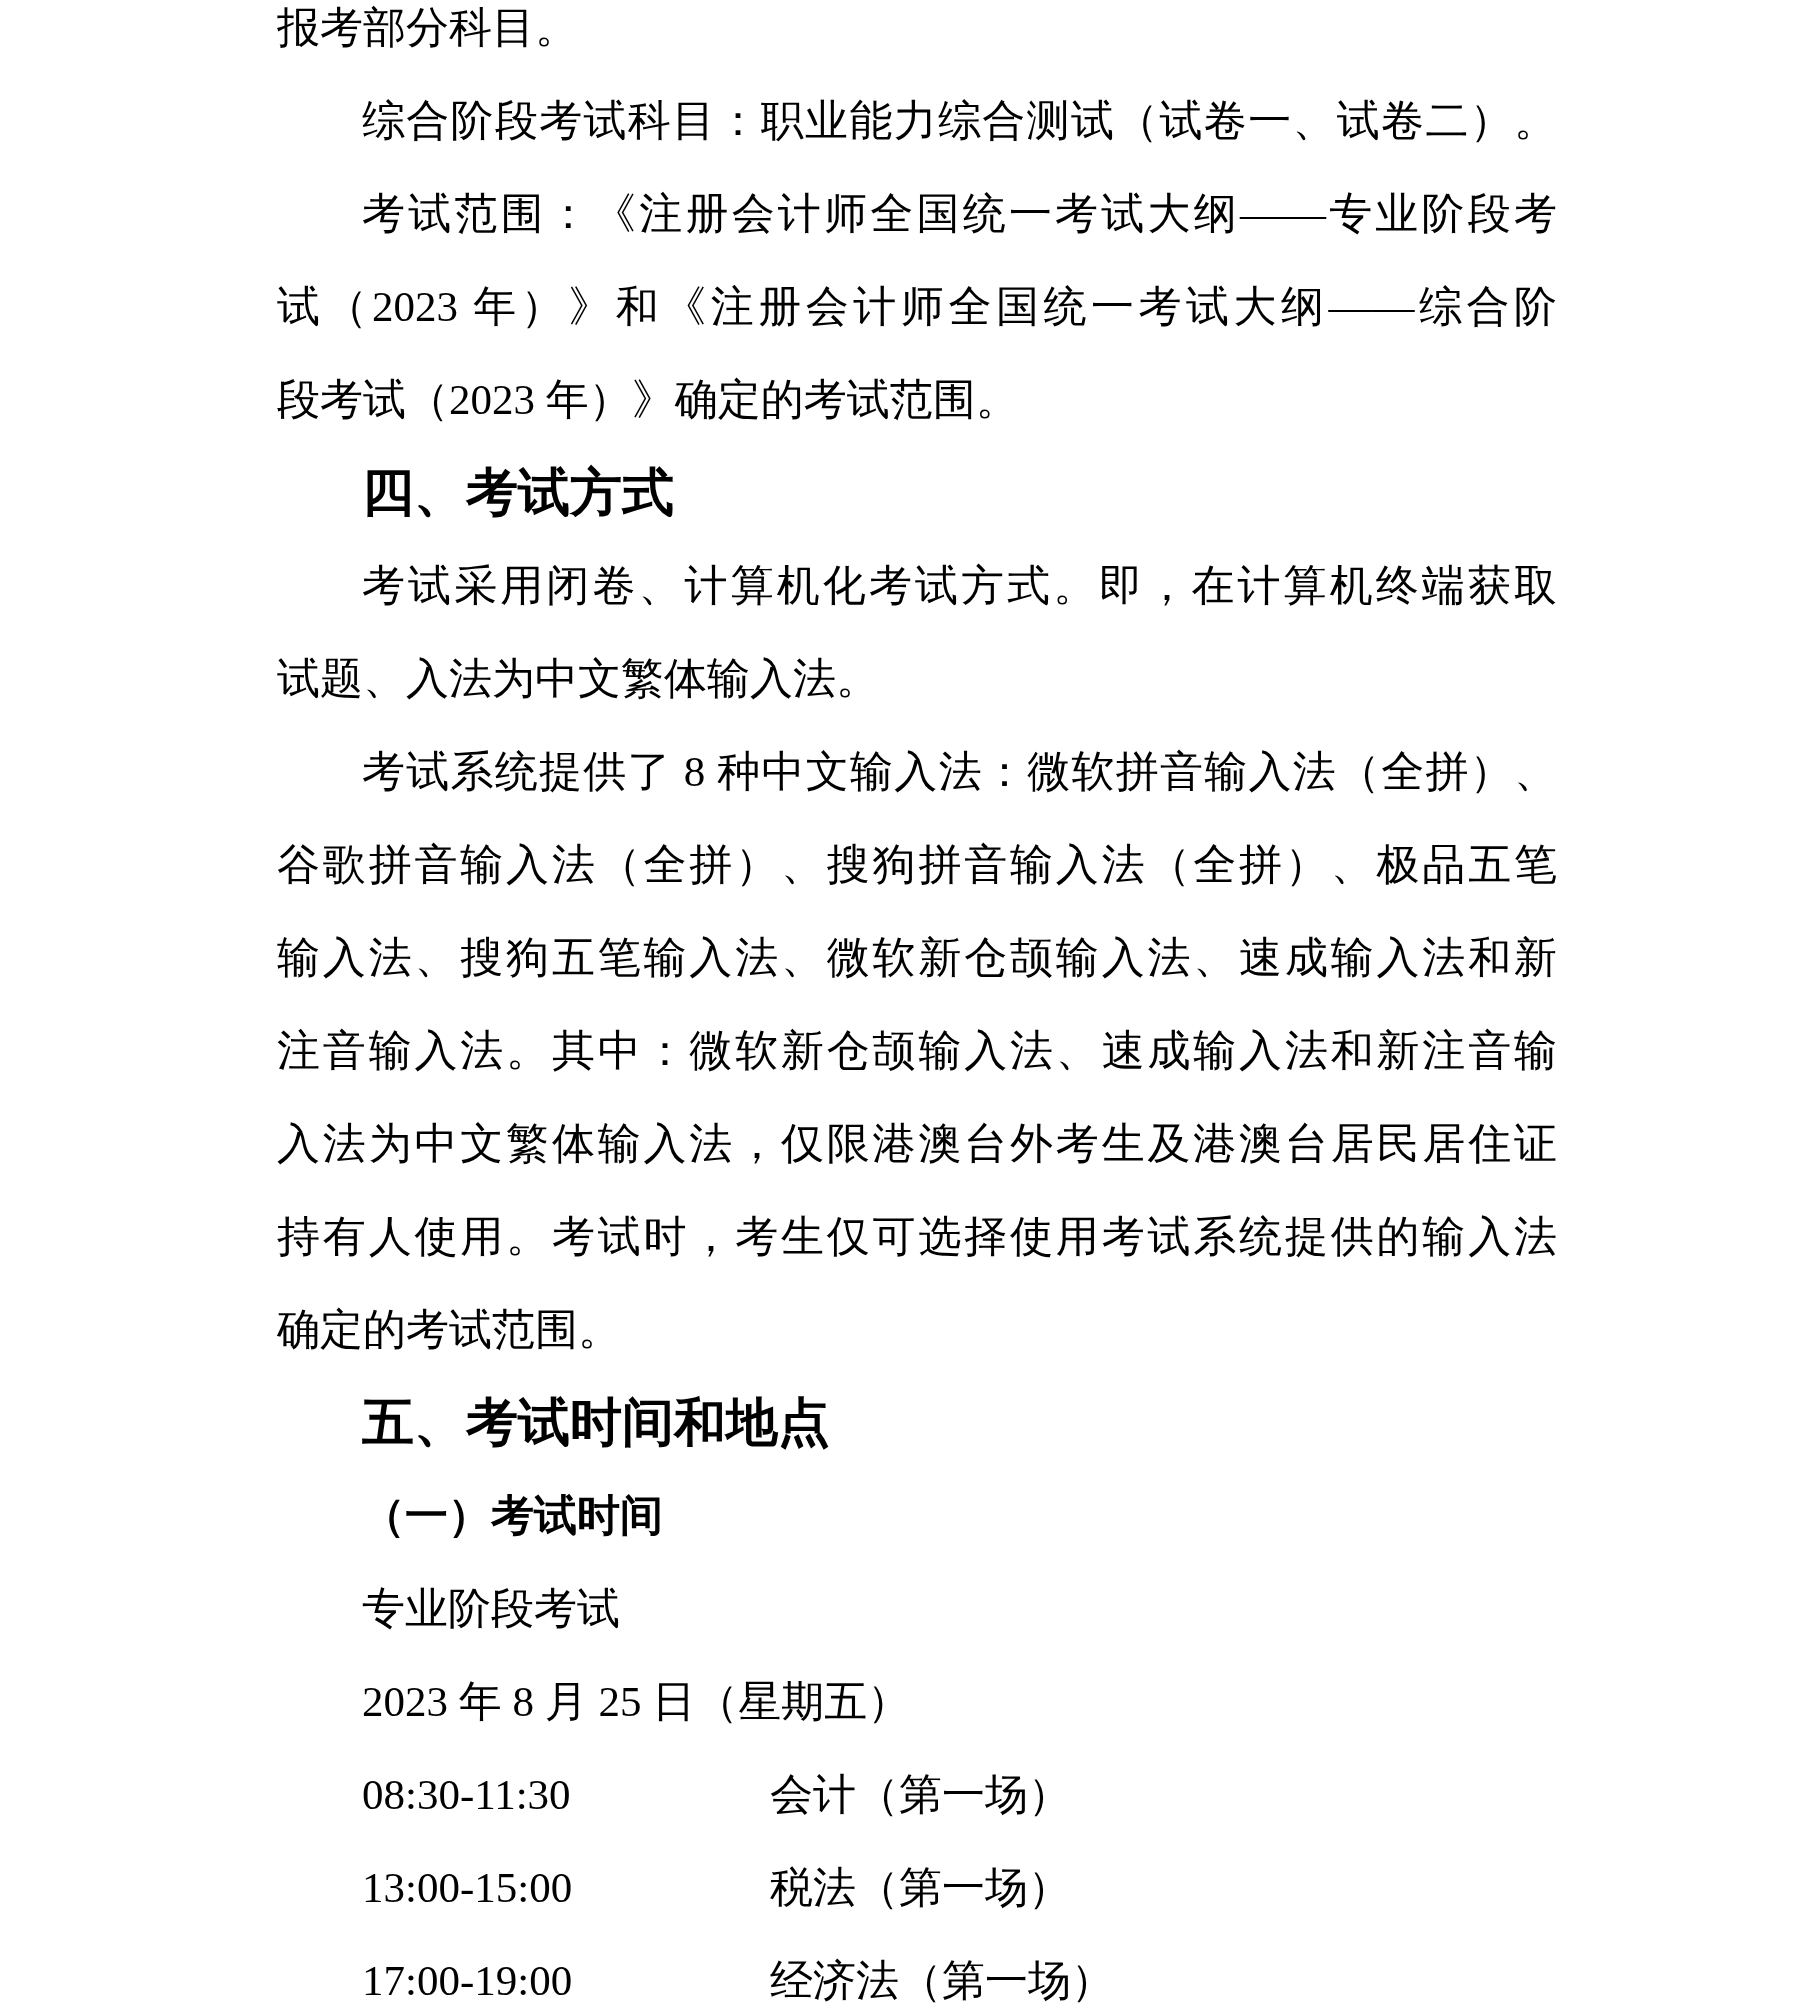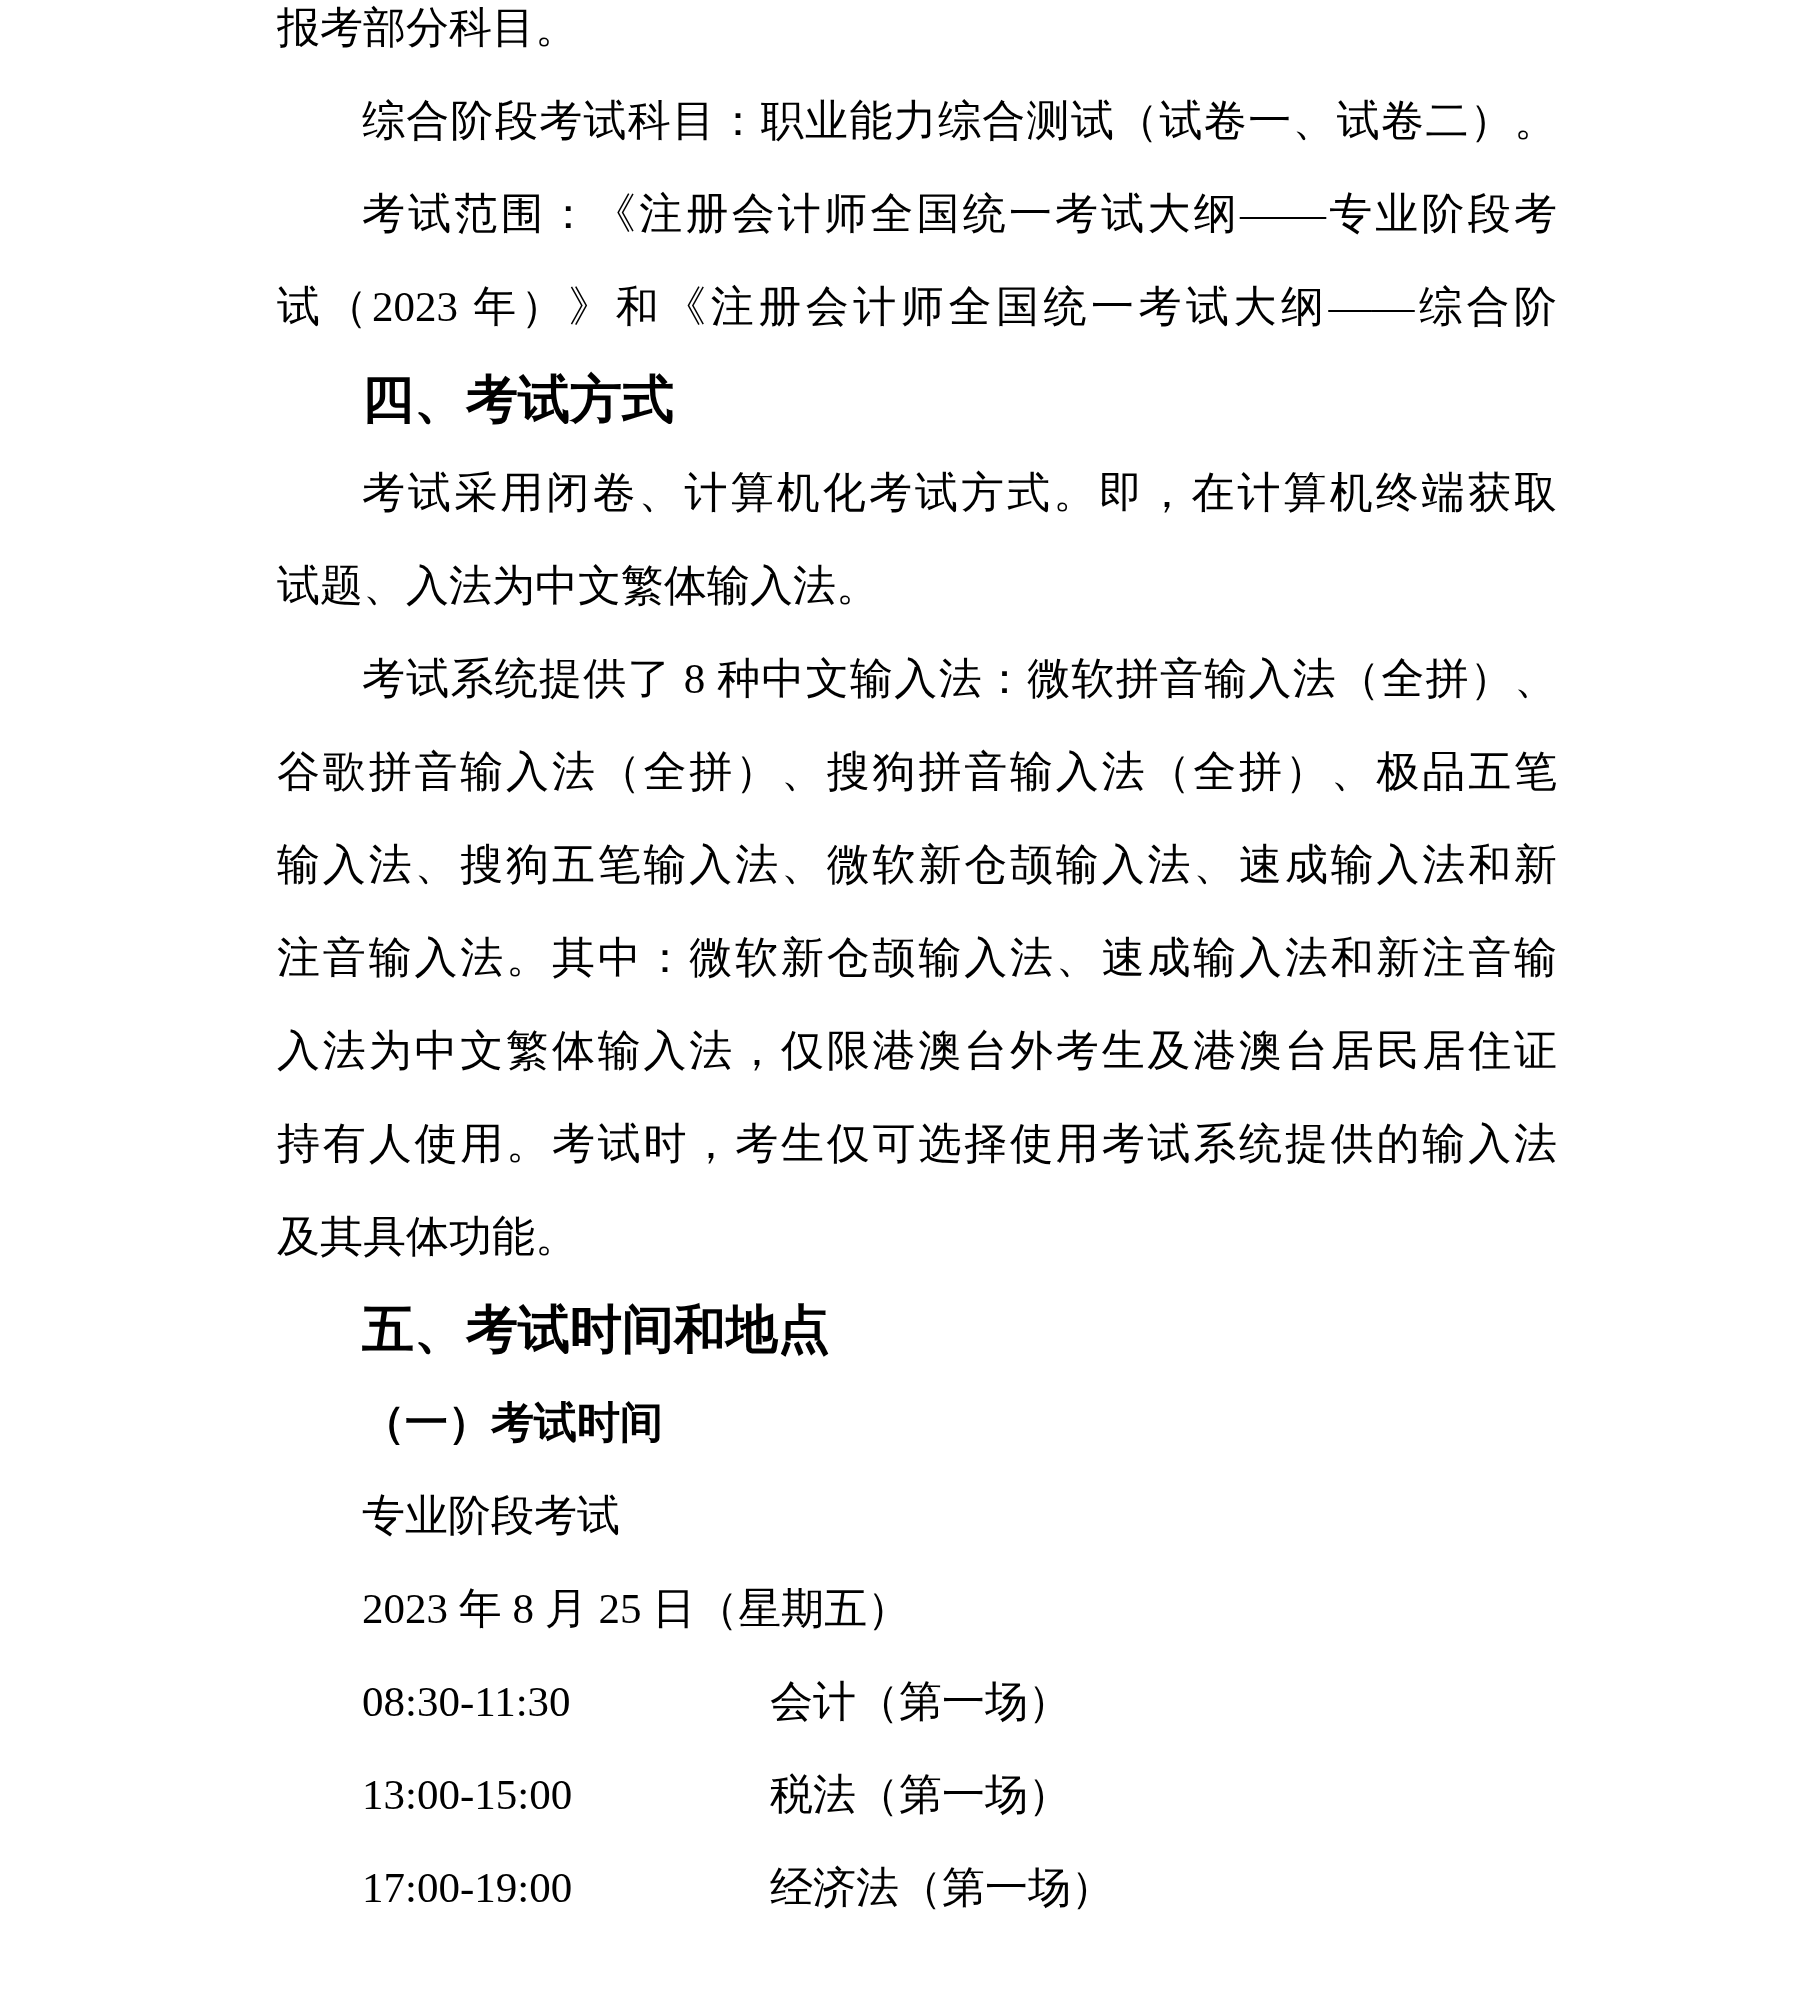--- a/index.html
+++ b/index.html
@@ -61,30 +61,31 @@
 </style>
 </head>
 <body>
 
 <div class="page">
   <div class="content">
       <div class="line body">报考部分科目。</div>
       <div class="line body indent fill">综合阶段考试科目：职业能力综合测试（试卷一、试卷二）。</div>
       <div class="line body indent fill">考试范围：《注册会计师全国统一考试大纲——专业阶段考</div>
       <div class="line body fill">试（2023 年）》和《注册会计师全国统一考试大纲——综合阶</div>
+      <div class="line body">段考试（2023 年）》确定的考试范围。</div>
       <div class="line heading indent">四、考试方式</div>
       <div class="line body indent fill">考试采用闭卷、计算机化考试方式。即，在计算机终端获取</div>
       <div class="line body">试题、入法为中文繁体输入法。</div>
       <div class="line body indent fill">考试系统提供了 8 种中文输入法：微软拼音输入法（全拼）、</div>
       <div class="line body fill">谷歌拼音输入法（全拼）、搜狗拼音输入法（全拼）、极品五笔</div>
       <div class="line body fill">输入法、搜狗五笔输入法、微软新仓颉输入法、速成输入法和新</div>
       <div class="line body fill">注音输入法。其中：微软新仓颉输入法、速成输入法和新注音输</div>
       <div class="line body fill">入法为中文繁体输入法，仅限港澳台外考生及港澳台居民居住证</div>
       <div class="line body fill">持有人使用。考试时，考生仅可选择使用考试系统提供的输入法</div>
-      <div class="line body">及其具体功能。</div>
+      <div class="line body">确定的考试范围。</div>
       <div class="line heading indent">五、考试时间和地点</div>
       <div class="line subheading indent">（一）考试时间</div>
       <div class="line body indent">专业阶段考试</div>
       <div class="line body indent">2023 年 8 月 25 日（星期五）</div>
       <div class="line schedule indent"><span class="time">08:30-11:30</span><span class="subject">会计（第一场）</span></div>
       <div class="line schedule indent"><span class="time">13:00-15:00</span><span class="subject">税法（第一场）</span></div>
       <div class="line schedule indent"><span class="time">17:00-19:00</span><span class="subject">经济法（第一场）</span></div>
     </div>
 </div>
 

